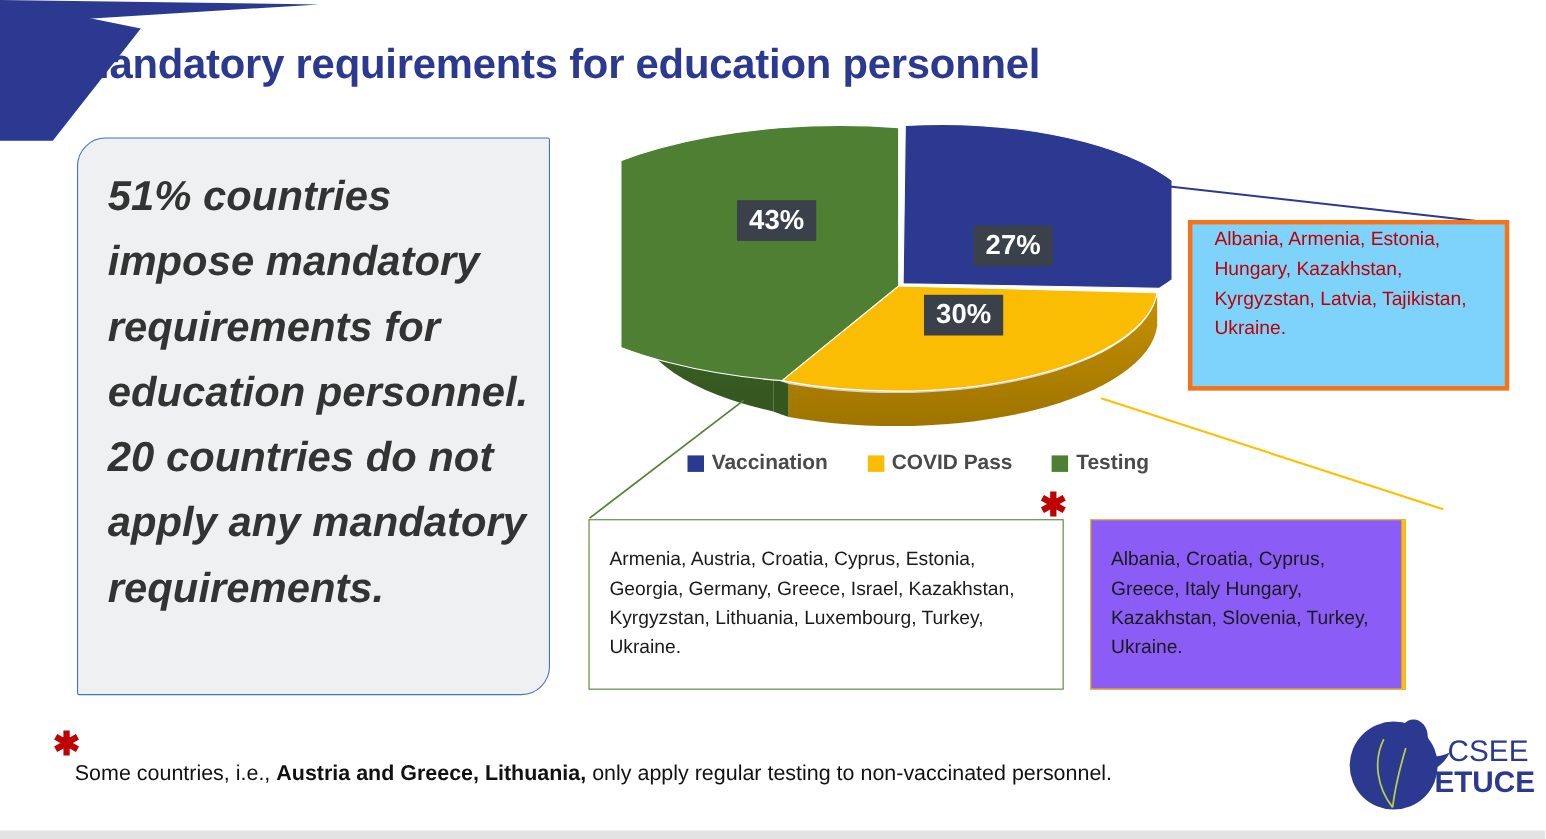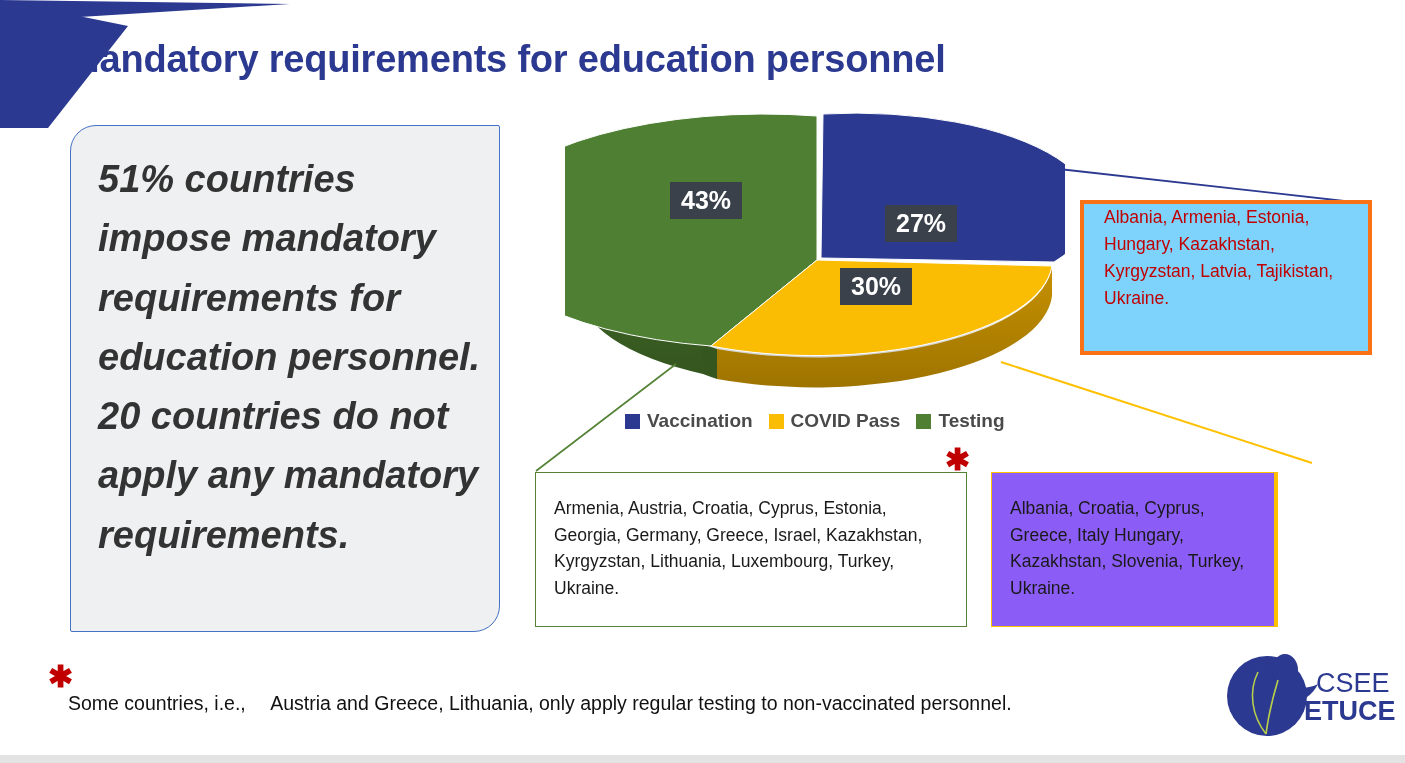--- a/index.html
+++ b/index.html
@@ -65,21 +65,21 @@
     left: 565px; top: 112px;
     width: 500px; height: 280px;
   }
 
   
   .legend {
     position: absolute;
     left: 625px; top: 410px;
     display: flex;
     align-items: center;
-    gap: 16px;
+    gap: 36px;
     font-size: 19px;
     font-weight: bold;
     color: #4A4A4A;
   }
   .legend-item { display: flex; align-items: center; gap: 7px; }
   .legend-swatch { width: 15px; height: 15px; display: inline-block; }
 
   
   .asterisk {
     position: absolute;
@@ -136,21 +136,21 @@
   }
 
   
   .footnote {
     position: absolute;
     left: 68px; top: 692px;
     font-size: 19.5px;
     color: #111111;
     white-space: nowrap;
   }
-  .footnote b { font-weight: normal; margin-left: 19px; }
+  .footnote b { font-weight: bold; }
 
   
   .logo {
     position: absolute;
     left: 1222px; top: 648px;
     width: 175px; height: 95px;
   }
 
   
   .page-edge {

